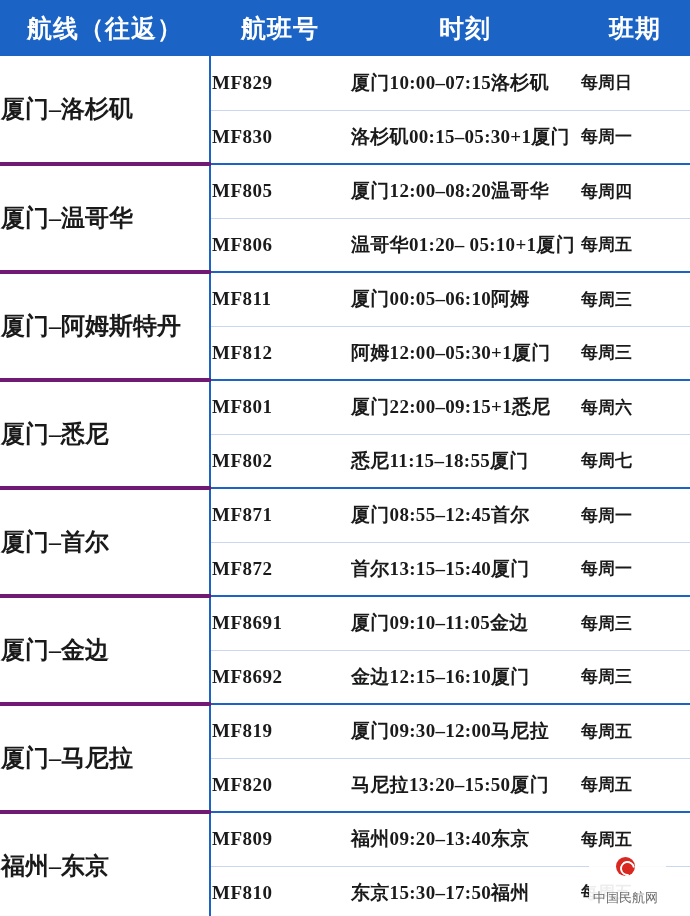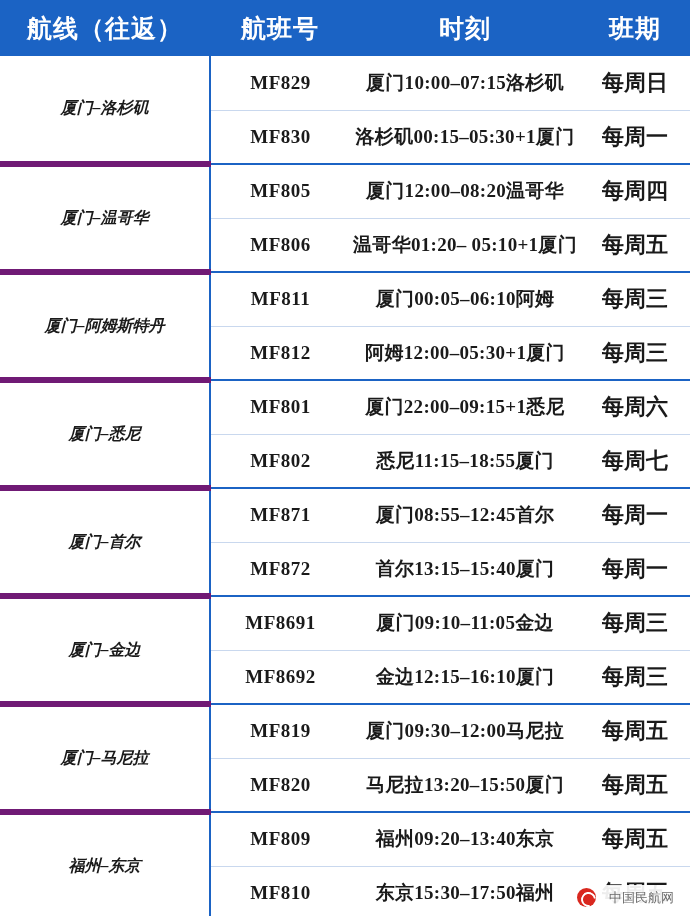--- a/index.html
+++ b/index.html
@@ -31,59 +31,59 @@
     letter-spacing: 1px;
     border: none;
     font-family: "Liberation Serif", "DejaVu Serif", serif;
   }
   col.c-route  { width: 210px; }
   col.c-flight { width: 140px; }
   col.c-time   { width: 230px; }
   col.c-freq   { width: 110px; }
 
   tbody td {
-    text-align: center;
+    text-align: left;
     vertical-align: middle;
     font-size: 19px;
     font-weight: bold;
     color: #1a1a1a;
     height: 54px;
     background: #ffffff;
   }
   td.route {
-    font-size: 16px;
+    font-size: 24px;
     border-right: 2px solid #1b63c4;
-    border-bottom: 6px solid #701a75;
-    font-style: italic;
+    border-bottom: 4px solid #701a75;
   }
   tr.grp-first td.flight,
   tr.grp-first td.time,
   tr.grp-first td.freq {
     border-bottom: 1px solid #c9d8ee;
   }
   tr.grp-last td.flight,
   tr.grp-last td.time,
   tr.grp-last td.freq {
     border-bottom: 2px solid #1b63c4;
   }
-  td.freq { font-size: 22px; }
+  td.freq { font-size: 17px; }
   td.flight { letter-spacing: 0.5px; }
   td.time { letter-spacing: 0.3px; }
 
   
   .watermark {
     position: absolute;
-    right: 8px;
+    right: 24px;
     bottom: 6px;
     display: flex;
     align-items: center;
     gap: 13px;
     background: rgba(255,255,255,0.92);
     padding: 3px 8px 3px 4px;
     border-radius: 3px;
+    flex-direction: column;
   }
   .wm-logo {
     width: 19px; height: 19px;
     border-radius: 50%;
     background: #d9281f;
     position: relative;
     flex: none;
   }
   .wm-logo::before {
     content: "";

